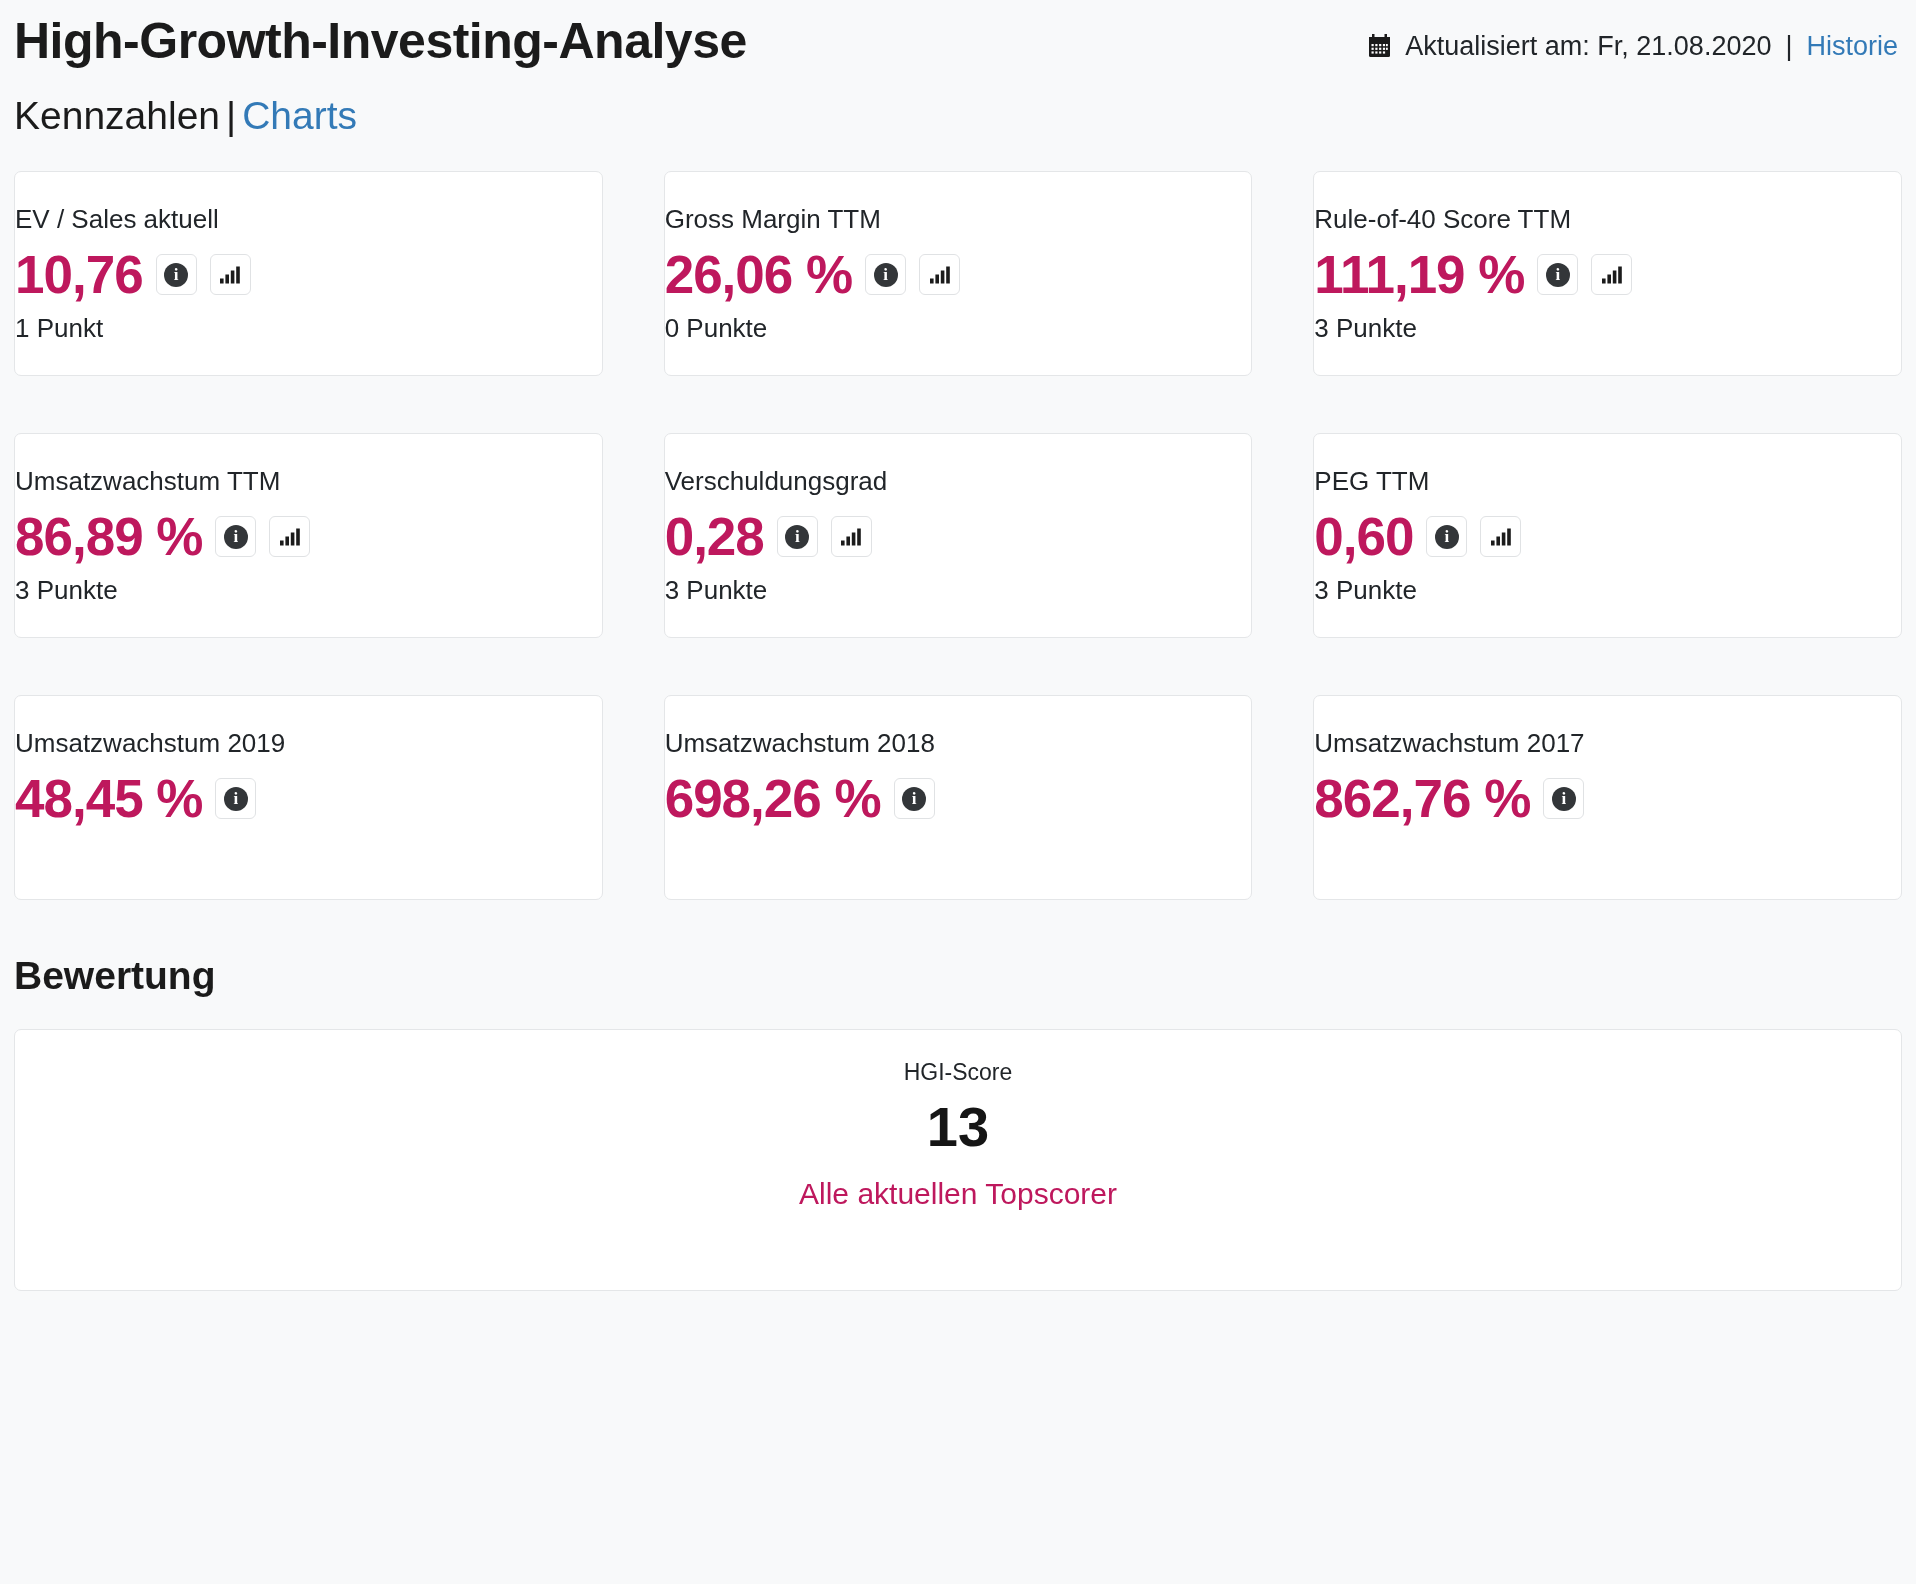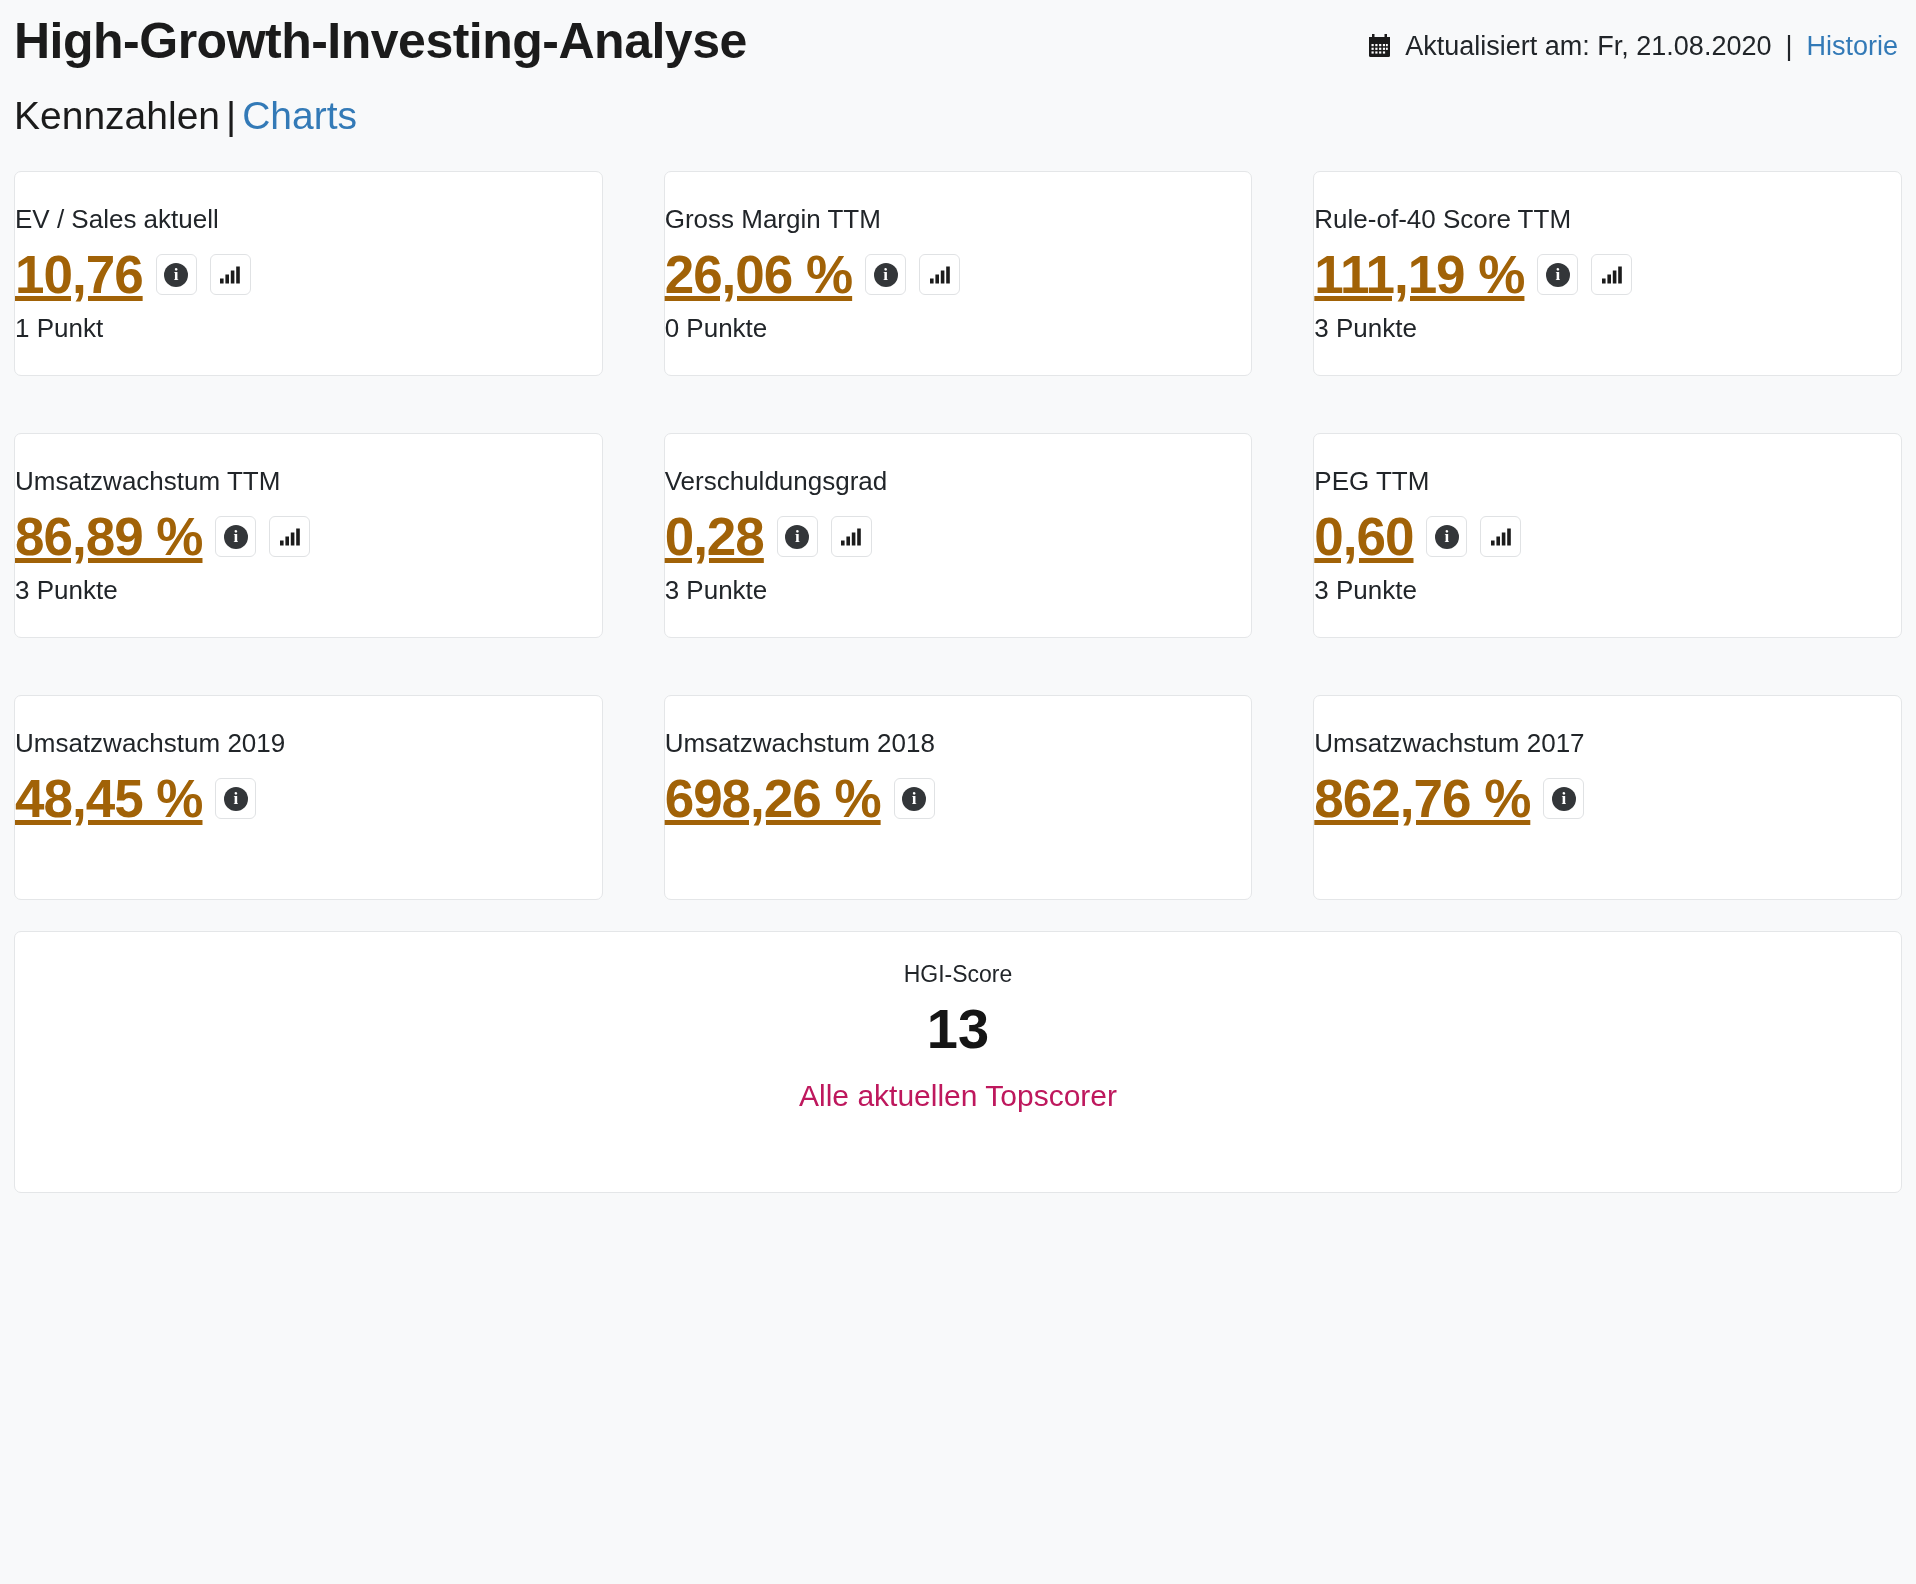--- a/index.html
+++ b/index.html
@@ -101,23 +101,22 @@
     display: flex;
     align-items: center;
     justify-content: center;
     gap: 13px;
   }
   .card-value {
     font-size: 53px;
     font-weight: bold;
     letter-spacing: -1px;
     line-height: 1;
-    color: #a16207;
+    color: #be185d;
     white-space: nowrap;
-    text-decoration: underline;
   }
   .icon-btn {
     width: 41px;
     height: 41px;
     border: 1px solid #e0e2e4;
     border-radius: 6px;
     background: #fff;
     display: inline-flex;
     align-items: center;
     justify-content: center;
@@ -375,20 +374,21 @@
       <span class="card-value">862,76 %</span>
       <span class="icon-btn">
         <span class="info-glyph">i</span>
       </span>
 
     </div>
 
   </div>
 </div>
 
+  <h2 class="section-title">Bewertung</h2>
 
   <div class="score-card">
     <div class="score-label">HGI-Score</div>
     <div class="score-value">13</div>
     <a class="score-link">Alle aktuellen Topscorer</a>
   </div>
 
 </div>
 
 </body></html>

